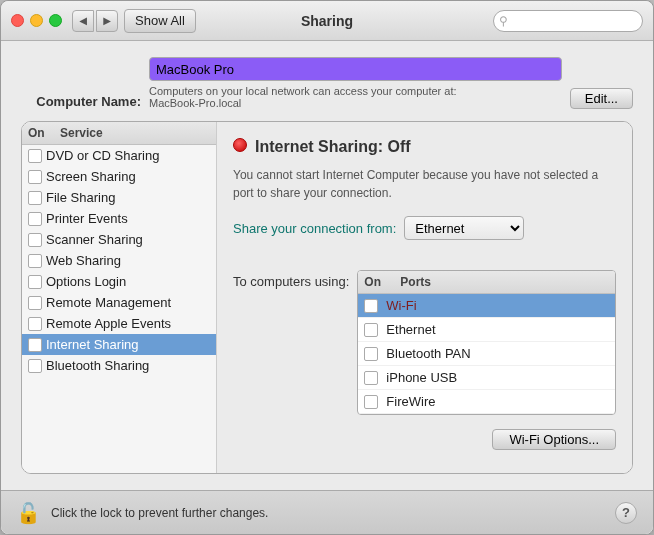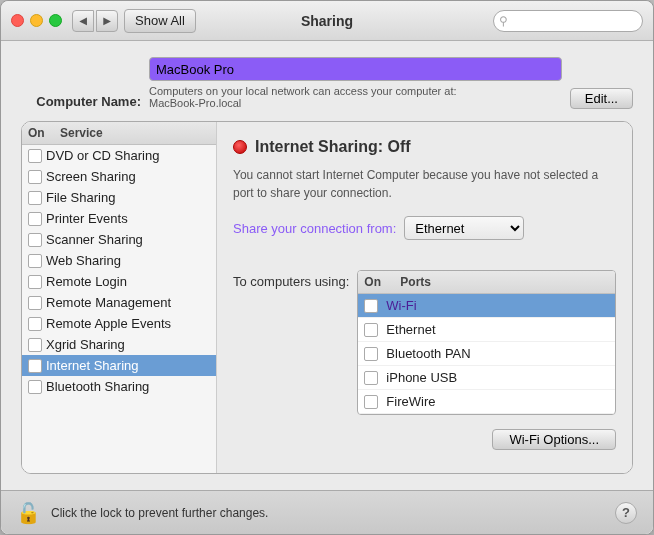--- a/index.html
+++ b/index.html
@@ -262,21 +262,21 @@
       flex: 1;
       padding: 16px;
       display: flex;
       flex-direction: column;
       gap: 10px;
       background: #ebebeb;
     }
 
     .internet-sharing-title {
       display: flex;
-      align-items: center;
+      align-items: flex-start;
       gap: 8px;
       font-size: 16px;
       font-weight: bold;
       color: #333;
     }
 
     .status-dot-off {
       width: 14px;
       height: 14px;
       border-radius: 50%;
@@ -293,21 +293,21 @@
 
     .share-from-row {
       display: flex;
       align-items: center;
       gap: 8px;
       margin-top: 4px;
     }
 
     .share-from-label {
       font-size: 13px;
-      color: #8b5cf6;
+      color: #0f766e;
       white-space: nowrap;
     }
 
     .share-from-select {
       height: 24px;
       border: 1px solid #aaa;
       border-radius: 4px;
       padding: 0 6px;
       font-size: 13px;
       background: linear-gradient(to bottom, #f8f8f8, #e8e8e8);
@@ -356,21 +356,21 @@
       padding: 4px 6px;
       gap: 8px;
       border-bottom: 1px solid #f0f0f0;
     }
 
     .ports-row.selected-row {
       background: #6a9dd4;
     }
 
     .ports-row.selected-row .port-name {
-      color: #4c1d95;
+      color: #7f1d1d;
       text-align: right;
     }
 
     .port-checkbox {
       width: 14px;
       height: 14px;
       border: 1px solid #aaa;
       border-radius: 2px;
       background: white;
       flex-shrink: 0;
@@ -507,33 +507,29 @@
             <div class="service-item">
               <div class="service-checkbox"></div>
               <span class="service-name">Scanner Sharing</span>
             </div>
             <div class="service-item">
               <div class="service-checkbox"></div>
               <span class="service-name">Web Sharing</span>
             </div>
             <div class="service-item">
               <div class="service-checkbox"></div>
-              <span class="service-name">Remote Login</span>
+              <span class="service-name">Options Login</span>
             </div>
             <div class="service-item">
               <div class="service-checkbox"></div>
               <span class="service-name">Remote Management</span>
             </div>
             <div class="service-item">
               <div class="service-checkbox"></div>
               <span class="service-name">Remote Apple Events</span>
-            </div>
-            <div class="service-item">
-              <div class="service-checkbox"></div>
-              <span class="service-name">Xgrid Sharing</span>
             </div>
             <div class="service-item selected">
               <div class="service-checkbox"></div>
               <span class="service-name">Internet Sharing</span>
             </div>
             <div class="service-item">
               <div class="service-checkbox"></div>
               <span class="service-name">Bluetooth Sharing</span>
             </div>
           </div>

